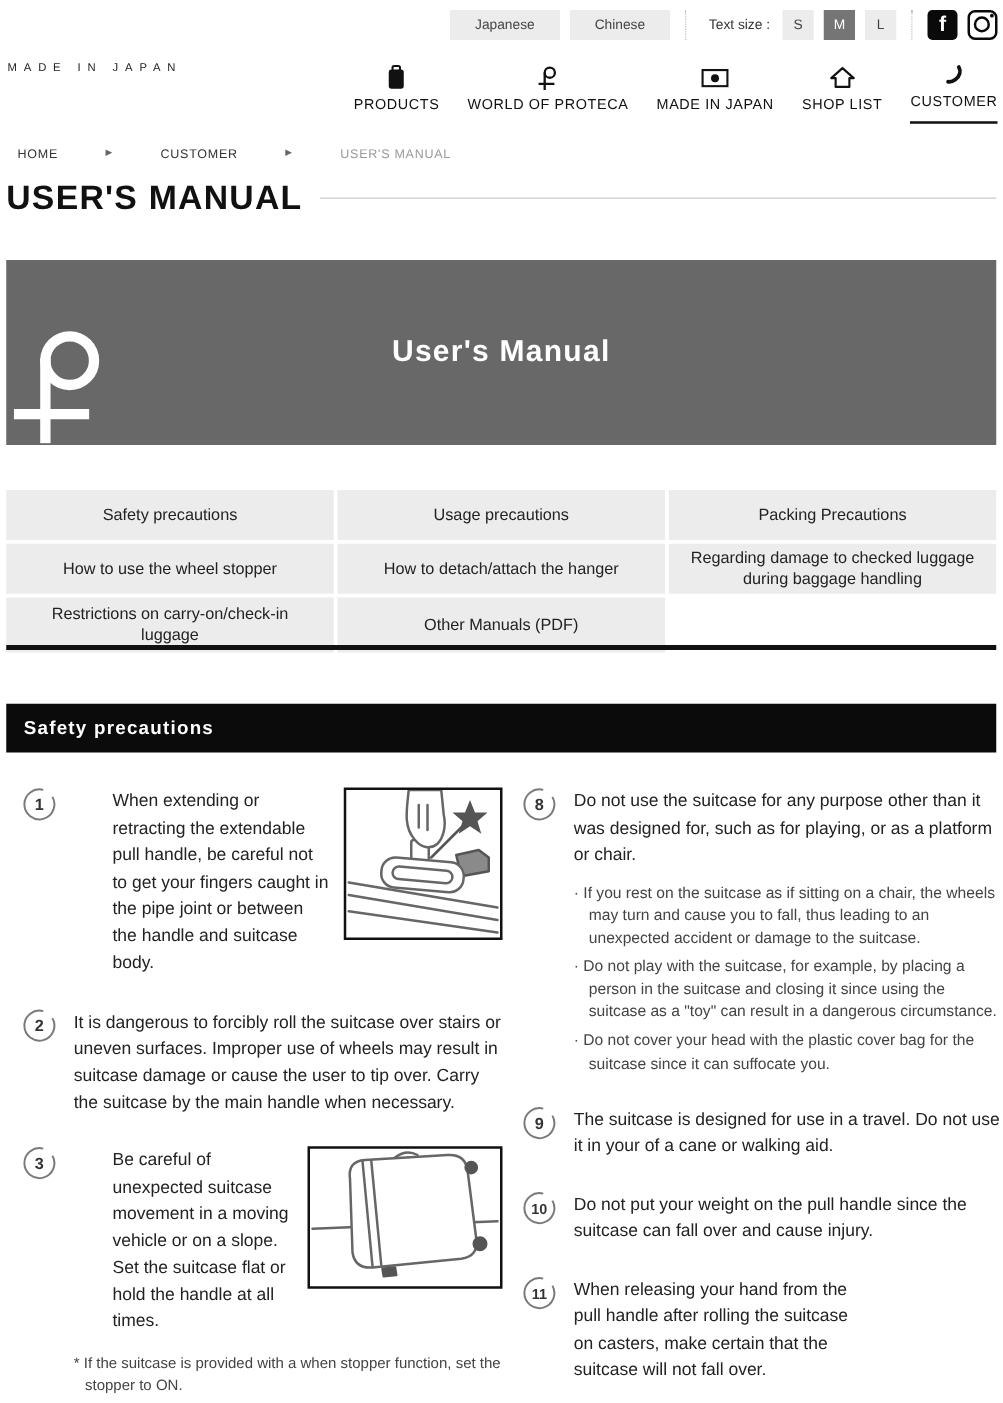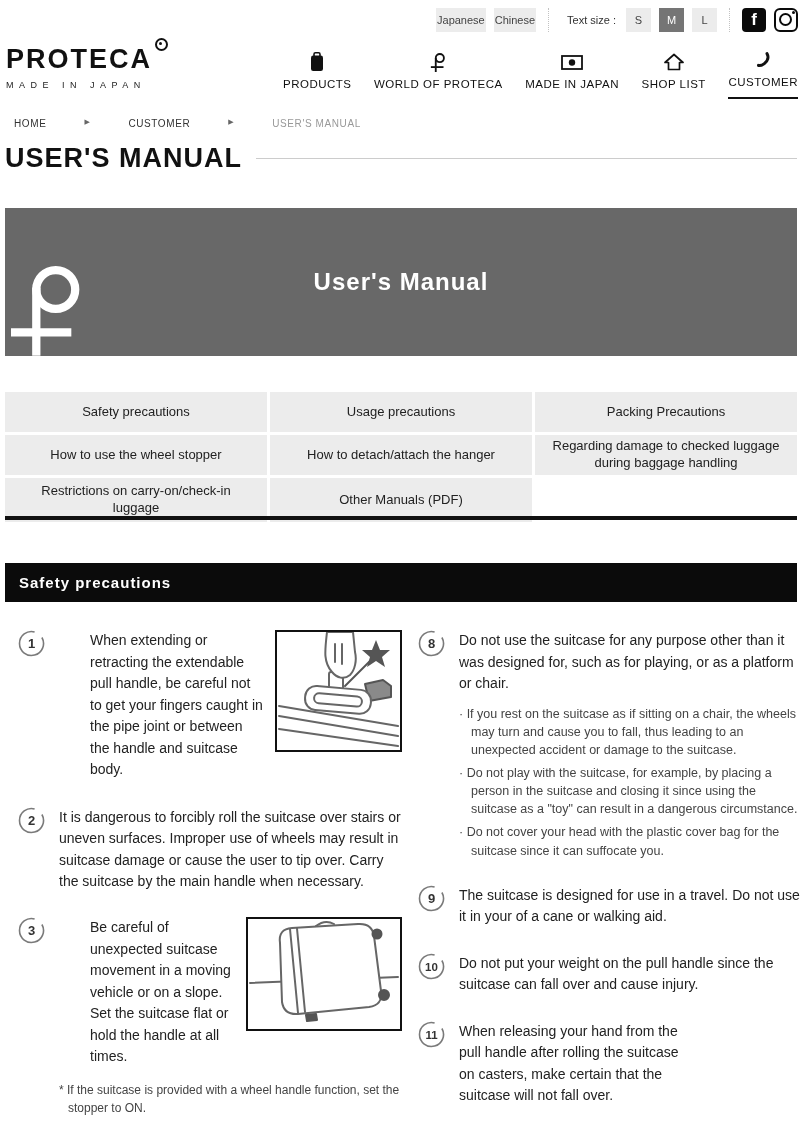--- a/index.html
+++ b/index.html
@@ -2,21 +2,21 @@
 <html><head>
 <meta charset="utf-8">
 <style>
   * { margin:0; padding:0; box-sizing:border-box; }
   html,body { background:#fff; }
   body { font-family:"Liberation Sans", sans-serif; color:#222; }
   .page { position:relative; width:802px; height:1122px; margin:0 auto; background:#fff; overflow:hidden; }
 
   
   .topbar { position:absolute; top:8px; right:4px; display:flex; align-items:center; gap:8px; }
-  .pill-btn { background:#ececec; color:#444; font-size:11px; padding:6px 1px; text-align:left; cursor:pointer; }
+  .pill-btn { background:#ececec; color:#444; font-size:11px; padding:6px 20px; text-align:left; cursor:pointer; }
   .tsize-label { font-size:11px; color:#333; margin:0 2px 0 6px; }
   .size-btn { width:25px; height:24px; line-height:24px; text-align:center; font-size:11px; background:#ececec; color:#444; cursor:pointer; }
   .size-btn.active { background:#757575; color:#fff; }
   .vsep { width:1px; height:24px; border-left:1px dotted #c2c2c2; margin:0 4px; }
   .fb-icon { width:24px; height:24px; background:#0a0a0a; border-radius:4px; color:#fff; font-weight:bold; font-size:17px; text-align:center; line-height:24px; cursor:pointer; }
   .ig-icon { position:relative; width:24px; height:24px; border:2.4px solid #0a0a0a; border-radius:6px; cursor:pointer; }
   .ig-icon::before { content:""; position:absolute; left:50%; top:50%; width:9px; height:9px; margin:-6.7px 0 0 -6.7px; border:2.4px solid #0a0a0a; border-radius:50%; }
   .ig-icon::after { content:""; position:absolute; right:1px; top:1px; width:3px; height:3px; background:#0a0a0a; border-radius:50%; }
 
   
@@ -87,21 +87,20 @@
     <div class="tsize-label">Text size :</div>
     <div class="size-btn">S</div>
     <div class="size-btn active">M</div>
     <div class="size-btn">L</div>
     <div class="vsep"></div>
     <div class="fb-icon">f</div>
     <div class="ig-icon"></div>
   </div>
 
   <div class="logo">
-    <div class="logo-word"><span>PROTECA</span><span class="logo-mark"></span></div>
     <div class="logo-sub">MADE IN JAPAN</div>
   </div>
 
   <div class="nav">
     <div class="nav-item">
       <span class="nicon">
         <svg width="14" height="20" viewBox="0 0 14 20">
             <rect x="4" y="0.8" width="6" height="4" rx="1.4" fill="none" stroke="#111" stroke-width="1.6"></rect>
             <rect x="1" y="3.6" width="12" height="15.4" rx="2.2" fill="#111"></rect>
           </svg>
@@ -250,21 +249,21 @@
                 <path d="M42 10 L50 94"></path>
                   <path d="M49 9.5 L57 93"></path>
                 <path d="M68 7 q9 -7 18 -2"></path>
                 <circle cx="129" cy="15" r="4.5" fill="#555" stroke="#555"></circle>
                 <circle cx="136" cy="76" r="5" fill="#555" stroke="#555"></circle>
                 <path d="M58 96 l10 -1 l1 6 l-10 1 z" fill="#555" stroke="#555"></path>
               </g>
             </svg>
           </div>
         </div>
-        <div class="note">* If the suitcase is provided with a wheel handle function, set the stopper to ON.</div>
+        <div class="note">* If the suitcase is provided with a when stopper function, set the stopper to ON.</div>
       </div>
     </div>
 
     <div class="item">
       <div class="num-wrap">
         <svg width="27" height="27" viewBox="0 0 27 27">
             <path d="M23.9 7.5 A12 12 0 1 1 16.6 1.9" fill="none" stroke="#7a7a7a" stroke-width="1.6"></path>
             <text x="13.5" y="18.2" text-anchor="middle" font-size="13" font-weight="bold" fill="#333">4</text>
           </svg>
       </div>

